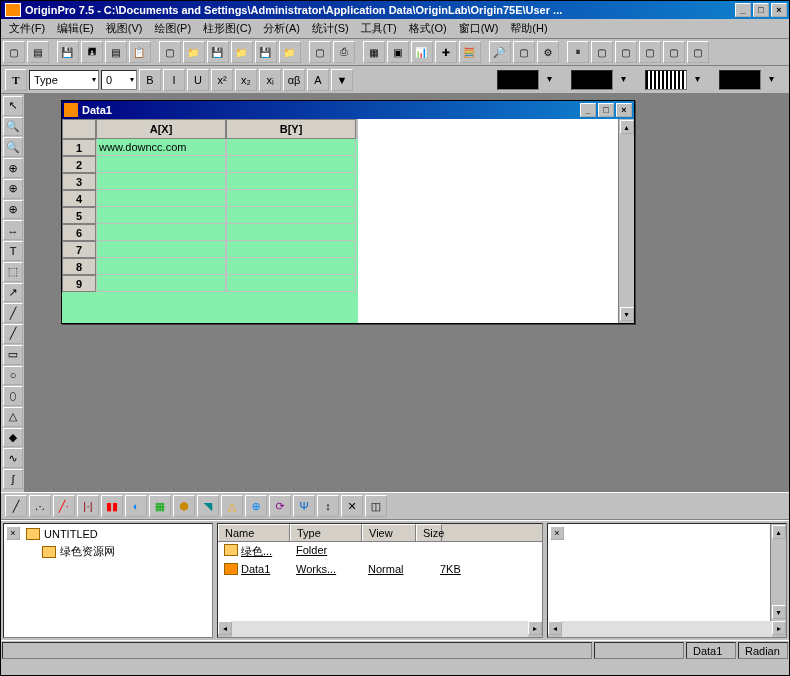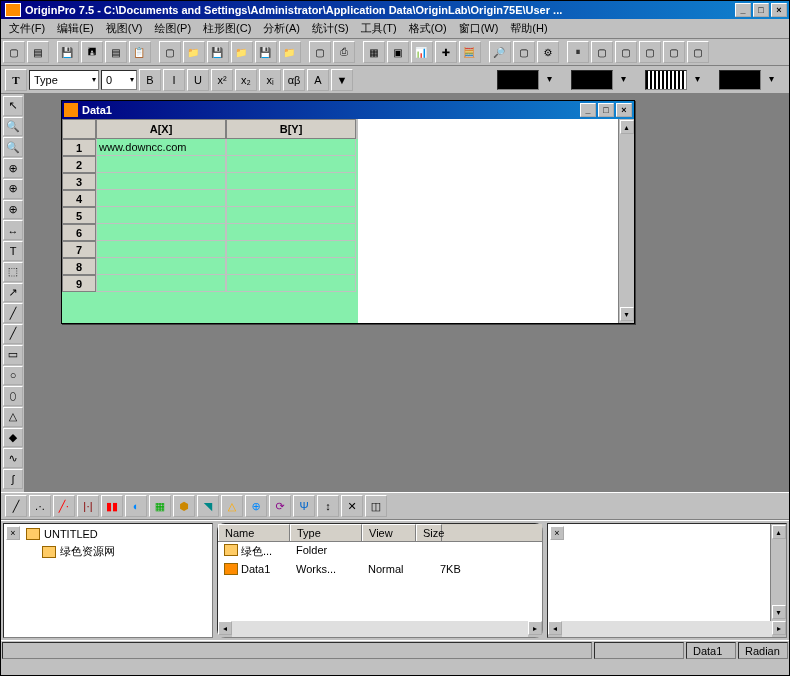--- a/index.html
+++ b/index.html
@@ -38,25 +38,25 @@
 .whitespace{flex:1;background:#fff;position:relative;}
 .vscroll{position:absolute;right:0;top:0;width:16px;height:100%;background:#c0c0c0;border-left:1px solid #808080;}
 .vsbtn{width:14px;height:14px;background:#c0c0c0;border:1px outset #fff;margin:1px auto;display:flex;align-items:center;justify-content:center;font-size:8px;}
 .bottombar{background:#c0c0c0;height:28px;display:flex;align-items:center;padding:2px 4px;gap:2px;border-top:1px solid #fff;border-bottom:1px solid #808080;}
 .bbtn{width:22px;height:22px;border:1px outset #fff;cursor:pointer;display:flex;align-items:center;justify-content:center;}
 .panels{display:flex;height:120px;background:#c0c0c0;border-top:1px solid #fff;}
 .panel{border:1px inset #808080;background:#fff;margin:2px;position:relative;}
 .treep{width:210px;}
 .treeitm{padding:2px 4px;display:flex;align-items:center;gap:4px;}
 .tico{width:14px;height:12px;background:#ffcc66;border:1px solid #996600;}
-.listp{flex:1;border-radius:8px;}
+.listp{flex:1;}
 .lhead{display:flex;background:#d4d0c8;border-bottom:1px solid #808080;}
 .lhc{padding:2px 6px;border-right:1px solid #808080;border-top:1px solid #fff;border-left:1px solid #fff;}
 .lrow{display:flex;padding:2px 0;}
-.lrc{padding:0 6px;}
+.lrc{padding:0 6px;text-decoration:underline;}
 .emptyp{width:240px;}
 .hscroll{position:absolute;bottom:0;left:0;right:0;height:16px;background:#c0c0c0;display:flex;}
 .hsbtn{width:14px;height:14px;background:#c0c0c0;border:1px outset #fff;font-size:8px;display:flex;align-items:center;justify-content:center;}
 .hsbar{flex:1;background:#dfdfdf;}
 .status{height:20px;background:#c0c0c0;display:flex;border-top:1px solid #fff;}
 .stcell{border:1px inset #808080;padding:2px 6px;margin:1px;}
 .xbtn{position:absolute;left:2px;width:14px;height:14px;border:1px outset #fff;background:#c0c0c0;font-size:9px;display:flex;align-items:center;justify-content:center;}
 </style>
 </head>
 <body>

